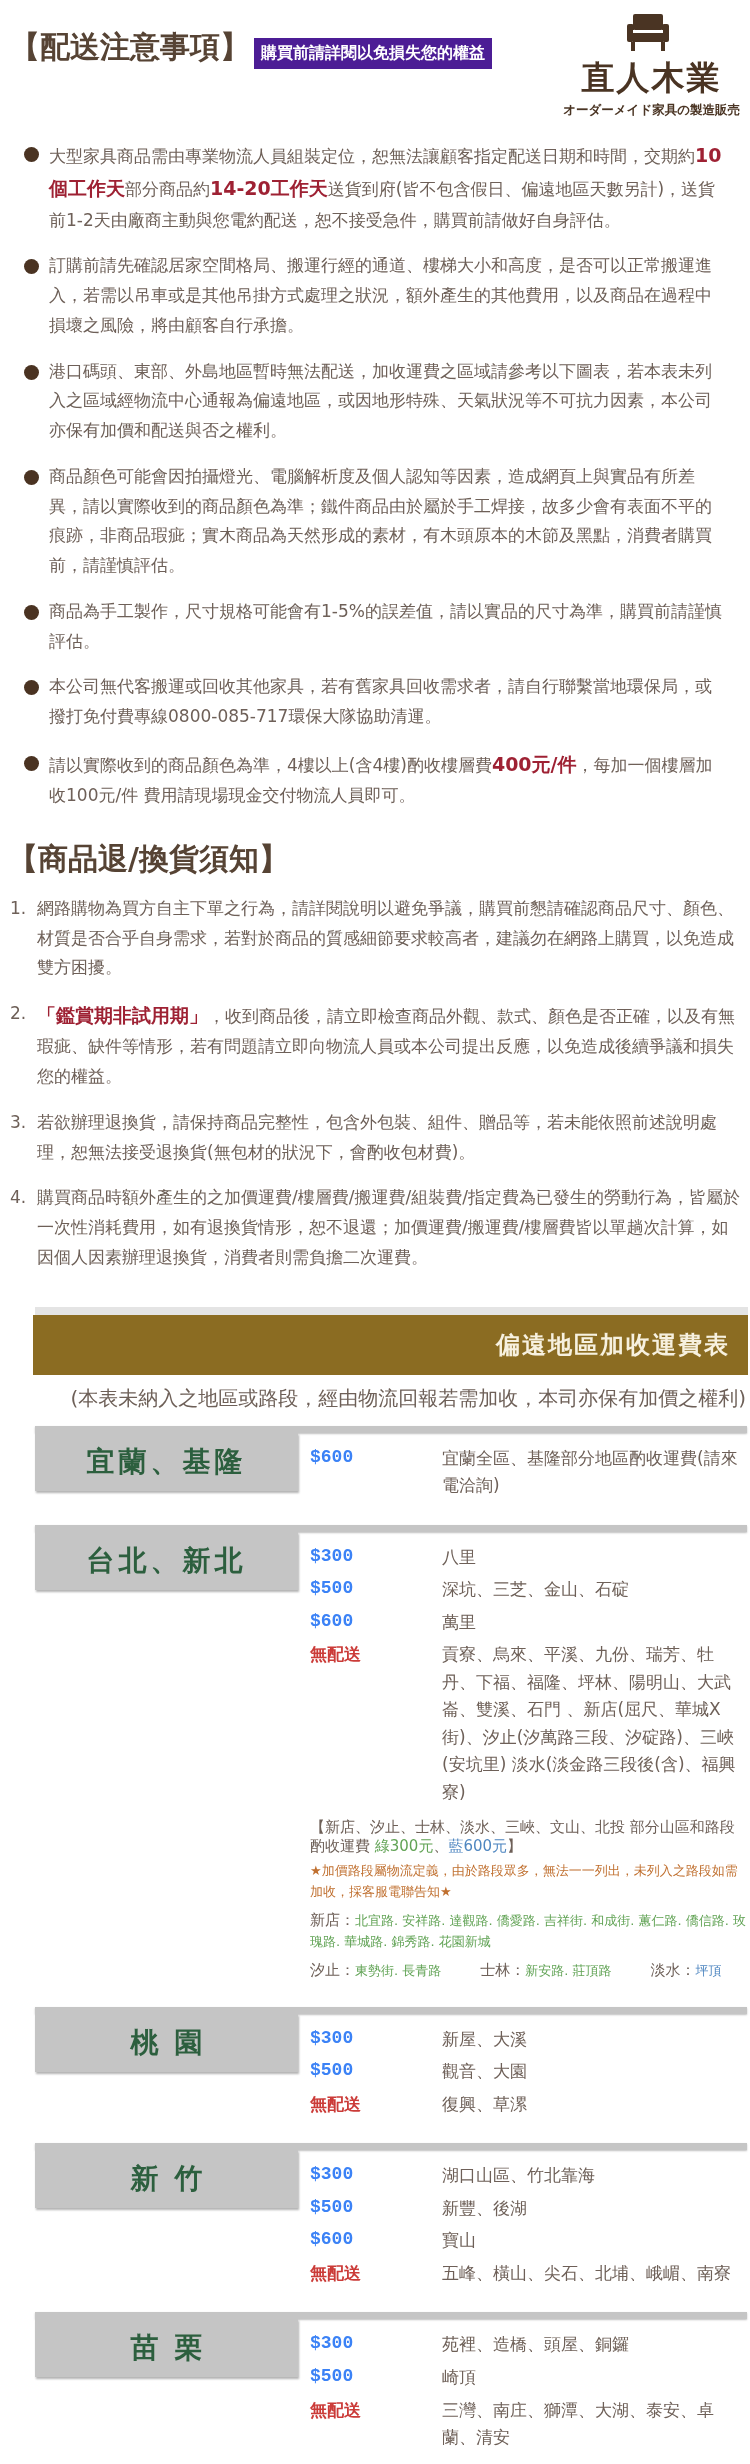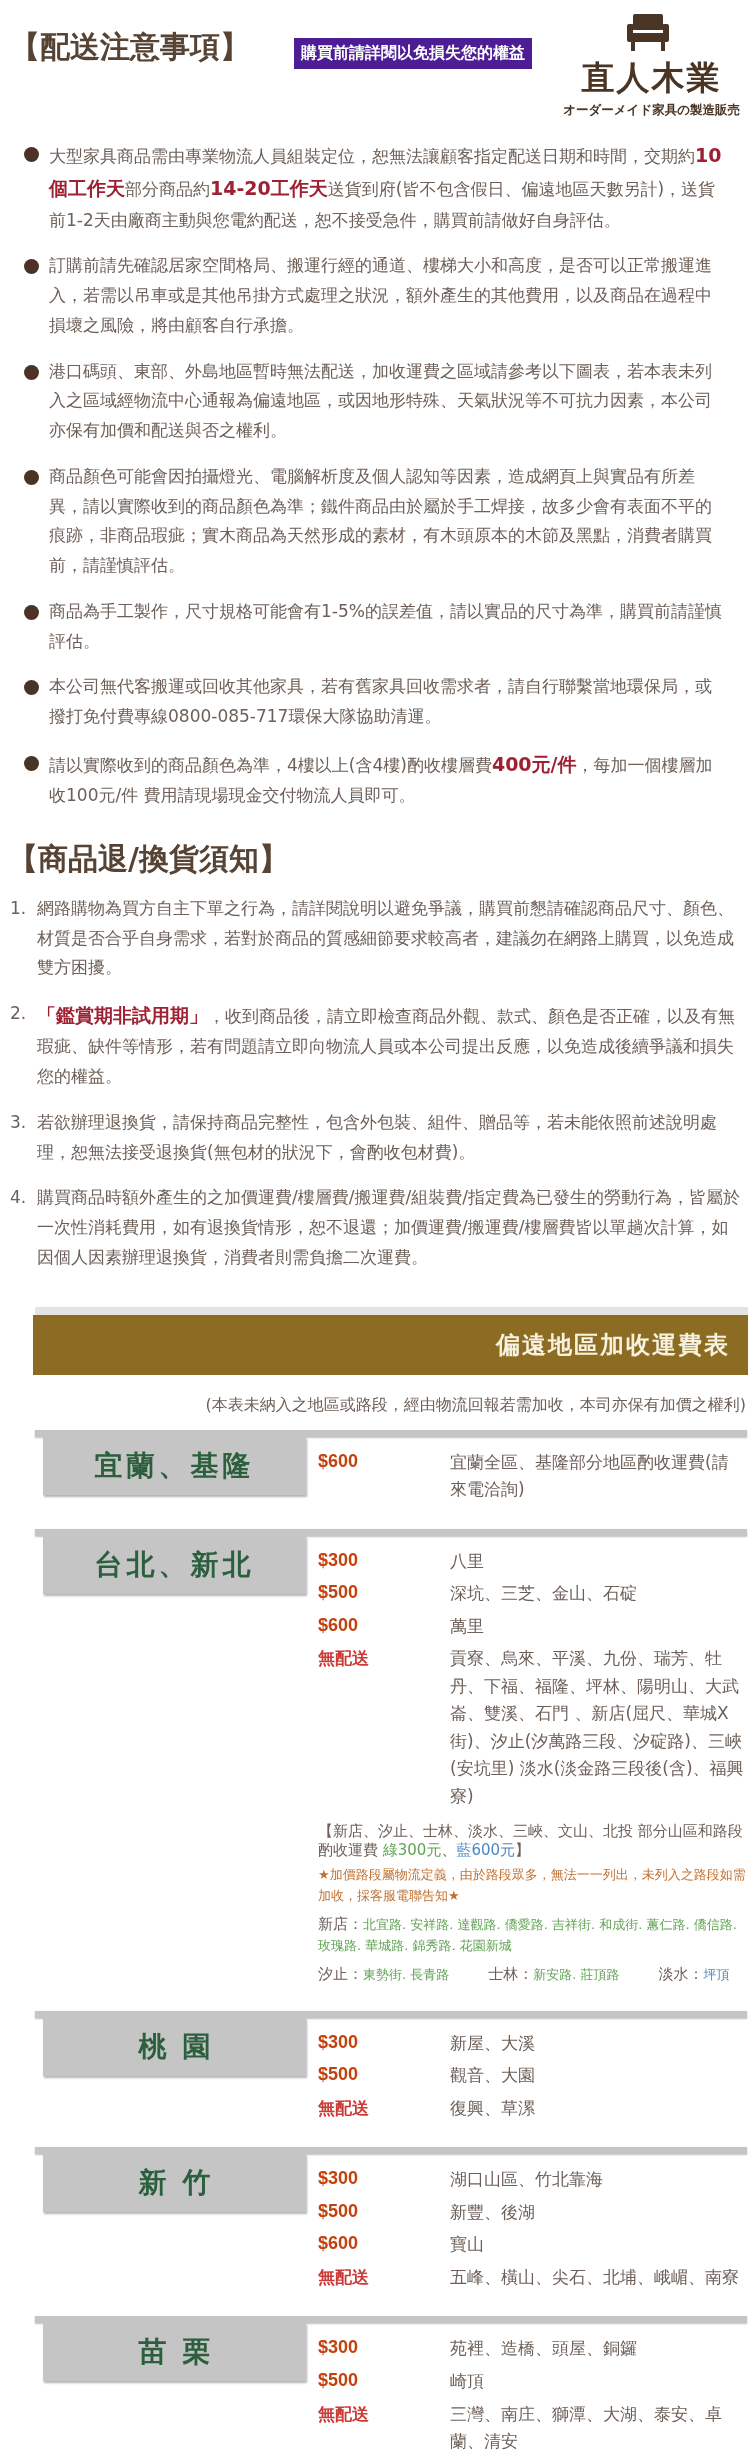--- a/index.html
+++ b/index.html
@@ -1,21 +1,21 @@
 <!DOCTYPE html>
 <html><head>
 <meta charset="utf-8">
 <style>
   html,body{margin:0;padding:0;background:#ffffff;}
   body{width:750px;font-family:"DejaVu Sans",sans-serif;color:#6e6058;}
   .page{width:750px;overflow:hidden;}
 
   
   .header{display:flex;align-items:flex-start;padding:12px 6px 2px 10px;}
-  .title-wrap{display:flex;align-items:center;gap:40px;}
+  .title-wrap{display:flex;align-items:center;}
   .page-title{font-size:30px;font-weight:bold;color:#564334;letter-spacing:0px;white-space:nowrap;margin-top:14px;}
   .badge{background:#4c1d95;color:#ffffff;font-size:16px;font-weight:bold;padding:5px 7px;margin-left:4px;margin-top:26px;white-space:nowrap;}
   .logo{margin-left:auto;text-align:center;padding-right:4px;}
   .logo-row{display:flex;align-items:center;justify-content:flex-end;flex-direction:column;}
   .logo-name{font-size:33px;font-weight:bold;color:#4a3423;letter-spacing:2px;white-space:nowrap;}
   .logo-icon{margin-right:8px;display:inline-block;}
   .logo-sub{font-size:12.5px;font-weight:bold;color:#4a3423;margin-top:1px;white-space:nowrap;}
 
   
   .notes{padding:6px 6px 0 0;}
@@ -32,31 +32,31 @@
   
   .section-title{font-size:30px;font-weight:bold;color:#564334;margin:28px 0 4px 8px;}
   .return-item{display:flex;font-size:17px;line-height:1.75;color:#6e6058;margin:14px 8px 16px 10px;}
   .return-no{flex:none;width:27px;}
   .return-text{flex:1;}
 
   
   .banner-shadow{height:8px;background:#e4e4e4;margin:34px 2px 0 35px;}
   .fee-banner{margin:0 2px 0 33px;background:#8b6c22;height:60px;display:flex;align-items:center;justify-content:flex-end;padding-right:18px;}
   .fee-banner-text{font-size:24px;font-weight:bold;color:#f7f1df;letter-spacing:2px;}
-  .fee-note{text-align:right;color:#6e6058;font-size:16px;margin:20px 4px 4px 0;}
+  .fee-note{text-align:right;color:#6e6058;font-size:20px;margin:10px 4px 4px 0;}
 
   .fee-row{margin:14px 3px 0 35px;}
   .row-strip{height:7px;background:#c5c5c5;box-shadow:0 1px 2px rgba(0,0,0,.25);}
   .row-body{display:flex;}
-  .region-cell{flex:none;width:263px;background:#c5c5c5;box-shadow:1px 2px 2px rgba(0,0,0,.3);display:flex;align-items:center;justify-content:center;align-self:flex-start;min-height:50px;padding:4px 0;margin-left:8px;}
+  .region-cell{flex:none;width:263px;background:#c5c5c5;box-shadow:1px 2px 2px rgba(0,0,0,.3);display:flex;align-items:center;justify-content:center;align-self:flex-start;min-height:50px;padding:4px 0;}
   .region-name{font-size:28px;font-weight:bold;color:#2c5f3e;letter-spacing:4px;white-space:nowrap;}
   .region-name.short{letter-spacing:16px;margin-right:-16px;}
   .entries{flex:1;padding:7px 0 6px 12px;}
   .entry{display:flex;margin:5px 0;}
-  .price{flex:none;width:88px;font-family:Liberation Sans, sans-serif;font-weight:bold;color:#c2410c;font-size:18px;padding-top:2px;}
+  .price{flex:none;width:88px;font-family:Liberation Mono, monospace;font-weight:bold;color:#3b82f6;font-size:18px;padding-top:2px;}
   .price.noship{font-family:"DejaVu Sans",sans-serif;color:#cb3b38;font-size:17px;}
   .areas{flex:1;font-size:17px;line-height:1.62;color:#6e6058;padding-right:2px;margin-left:44px;}
   .note-line{color:#6e6058;}
   .note-line.md{font-size:15px;margin:12px 0 4px 0;}
   .note-line.sm{font-size:13px;margin:5px 0;line-height:1.6;}
 </style>
 </head>
 <body>
 
 <div class="page">

